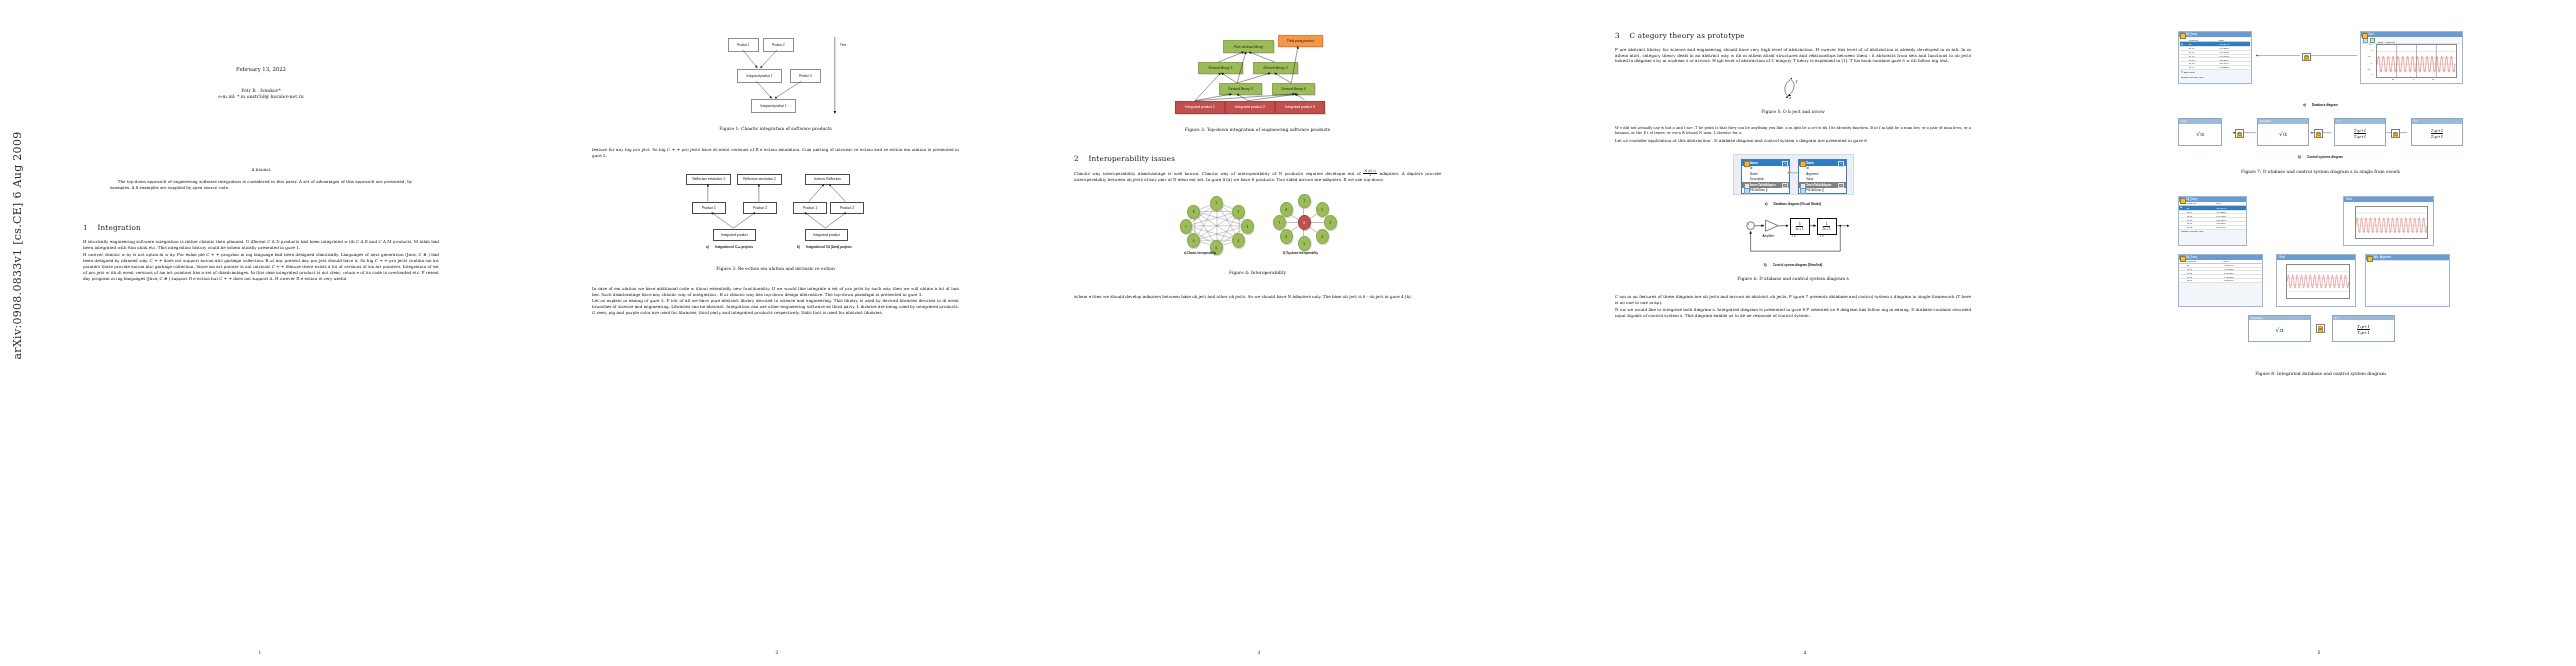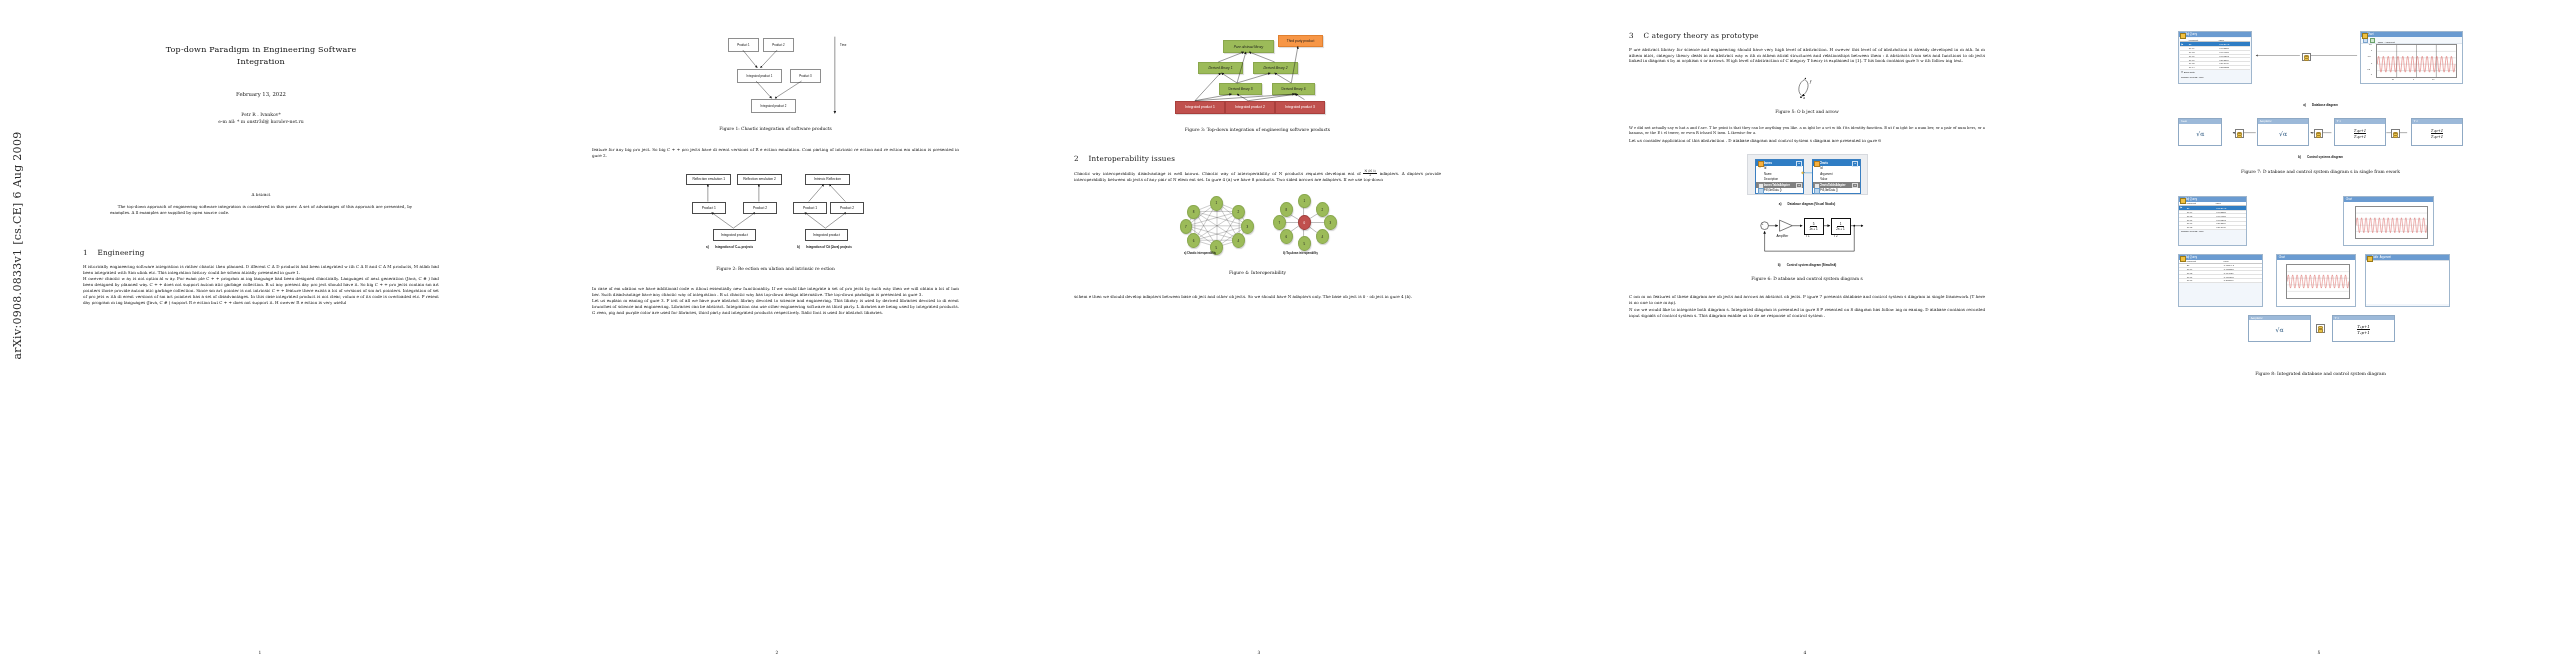--- a/index.html
+++ b/index.html
@@ -115,34 +115,30 @@
 </style>
 </head>
 <body>
 
 <div class="sheet">
 
   <div class="page p1">
     <div class="arxiv-stamp">arXiv:0908.0833v1  [cs.CE]  6 Aug 2009</div>
 
     <div class="col" style="left:83px;top:44px;width:356px;">
-      <div class="title">
-        <div>Top-down Paradigm  in Engineering Software</div>
-        <div>Integration</div>
-      </div>
       <div class="date" style="margin-top:22px;">February 13, 2022</div>
       <div class="author" style="margin-top:15.6px;">
         <div>Petr R . Ivankov*</div>
         <div>e-m ail: * m onstr3d@ korolev-net.ru</div>
       </div>
       <div class="abs-h" style="margin-top:66px;">A bstract</div>
       <div class="abs-b" style="margin:6.7px 27px 0 27px;text-indent:7.8px;">The top-down approach of engineering software integration is considered in this parer. A  set of advantages of this approach are presented, by examples. A ll examples are supplied by open source code.</div>
 
       <div class="sec" style="margin-top:33px;">
-        <span class="num">1</span><span>Engineering</span>
+        <span class="num">1</span><span>Integration</span>
       </div>
       <div class="body" style="margin-top:6.7px;">H istorically engineering software integration is rather chaotic then planned. D ifferent C A D  products had been integrated w ith C A E and C A M  products, M atlab had been integrated with Sim ulink etc. This integration history could be schem atically presented in   gure 1.</div>
       <div class="body" style="margin-top:0.6px;">H owever chaotic w ay is not optim al w ay. For exam ple C + +  program m ing language had been designed chaotically. Languages of next generation (Java, C # ) had been designed by planned way. C + +  does not support autom atic garbage collection. B ut any present day pro ject should have it. So big C + +  pro jects contain sm art pointers those provide autom atic garbage collection. Since sm art pointer is not intrinsic C + +  feature there exists a lot of versions of sm art pointers. Integration of set of pro jets w ith di erent versions of sm art pointers has a set of disadvantages. In this case integrated product is not clear, volum e of its code is overloaded etc. P resent day program m ing languages (Java, C # ) support R e ection but C + +  does not support it. H owever R e ection is very useful</div>
     </div>
     <div class="pnum">1</div>
   </div>
 
   <div class="page p2">
     <div class="col" style="left:72px;top:31px;width:367px;">
 
@@ -311,21 +307,21 @@
         <div class="f4lbl" style="left:109px;top:60px;">b) Top-down interoperability</div>
       </div>
       <div class="cap" style="margin-top:11px;">Figure 4: Interoperability</div>
 
       <div class="body" style="margin-top:19px;">schem e then we should develop adapters between base ob ject and other ob jects. So we should have N  adapters only. The base ob ject is 0 - ob ject in   gure 4  (b).</div>
     </div>
     <div class="pnum">3</div>
   </div>
 
   <div class="page p4">
-    <div class="col" style="left:81px;top:31px;width:356px;">
+    <div class="col" style="left:67px;top:31px;width:356px;">
       <div class="sec">
         <span class="num">3</span><span>C ategory theory as prototype</span>
       </div>
       <div class="body tight" style="margin-top:6.7px;">P ure abstract library  for science and engineering should have very high level of abstraction. H owever this level of of abstraction  is already developed  in m ath. In m athem atics, category  theory  deals  in  an  abstract way  w ith m athem atical structures and relationships between them : it abstracts from  sets and functions to ob jects linked  in diagram s by m orphism s or arrows. H igh level of abstraction of C ategory T heory is explained in [1]. T his book contains  gure 5 w ith follow ing text.</div>
 
       <div class="f5" style="margin-top:11px;">
         <svg style="position:absolute;left:16.7px;top:0;width:33px;height:25.6px;" viewBox="0 0 60 46" width="33" height="25.6">
           <defs>
               <marker id="ah5" markerWidth="6" markerHeight="6" refX="5" refY="3" orient="auto">
             <path d="M0,0 L6,3 L0,6 z" fill="#111"></path>

